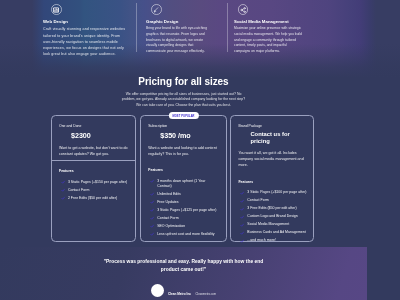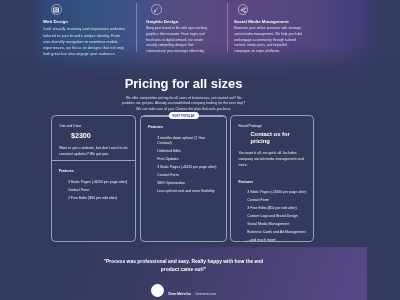--- a/index.html
+++ b/index.html
@@ -38,21 +38,21 @@
     border:0.65px solid rgba(255,255,255,0.5);
     display:flex; align-items:center; justify-content:center;
     margin-top:4.4px;
   }
   .svc-ico svg { width:6.1px; height:6.1px; display:block; }
   .svc h3 { font-size:4.3px; font-weight:700; letter-spacing:0.05px; margin-top:4px; }
   .svc p { font-size:3.28px; letter-spacing:0.05px; line-height:1.72; color:rgba(255,255,255,0.86); margin-top:2.5px; }
 
   
   .ph { position:absolute; top:76px; left:0; width:367px; text-align:center; }
-  .ph h2 { font-size:13px; font-weight:700; letter-spacing:-0.04px; }
+  .ph h2 { font-size:10px; font-weight:700; letter-spacing:-0.04px; }
   .ph p { font-size:3.45px; letter-spacing:0.02px; line-height:1.62; color:rgba(255,255,255,0.85); margin-top:4.5px; }
 
   
   .cards { position:absolute; left:51px; top:115px; width:263px; height:127px; display:flex; }
   .card { border:0.7px solid #9aa0bf; border-radius:4.5px; display:flex; flex-direction:column; position:relative; }
   .c1 { width:86px; }
   .c2 { width:87.5px; margin-left:4.2px; }
   .c3 { width:84.5px; margin-left:3.6px; }
   .card-top { padding:7.5px 7px 2px 7px; }
   .kicker { font-size:3.4px; font-weight:400; letter-spacing:0.03px; color:rgba(255,255,255,0.95); }
@@ -170,20 +170,25 @@
               <svg class="chk" viewBox="0 0 24 24" fill="none" stroke="#4433dd" stroke-width="3.2" stroke-linecap="round" stroke-linejoin="round">
                 <path d="M4 12.5l5.5 5.5L20 6"></path>
               </svg>
               <span class="ftxt">2 Free Edits ($50 per edit after)</span>
             </li>
         </ul>
       </div>
     </article>
     <article class="card c2">
       <div class="badge">MOST POPULAR</div>
+      <div class="card-top">
+        <div class="kicker">Subscription</div>
+        <div class="price">$350 /mo</div>
+        <div class="blurb">Want a website and looking to add content regularly? This is for you.</div>
+      </div>
       <div class="hr"></div>
       <div class="card-feat">
         <div class="feat-h">Features</div>
         <ul style="list-style:none">
         <li class="feat">
               <svg class="chk" viewBox="0 0 24 24" fill="none" stroke="#4433dd" stroke-width="3.2" stroke-linecap="round" stroke-linejoin="round">
                 <path d="M4 12.5l5.5 5.5L20 6"></path>
               </svg>
               <span class="ftxt">3 months down upfront (1 Year Contract)</span>
             </li>

